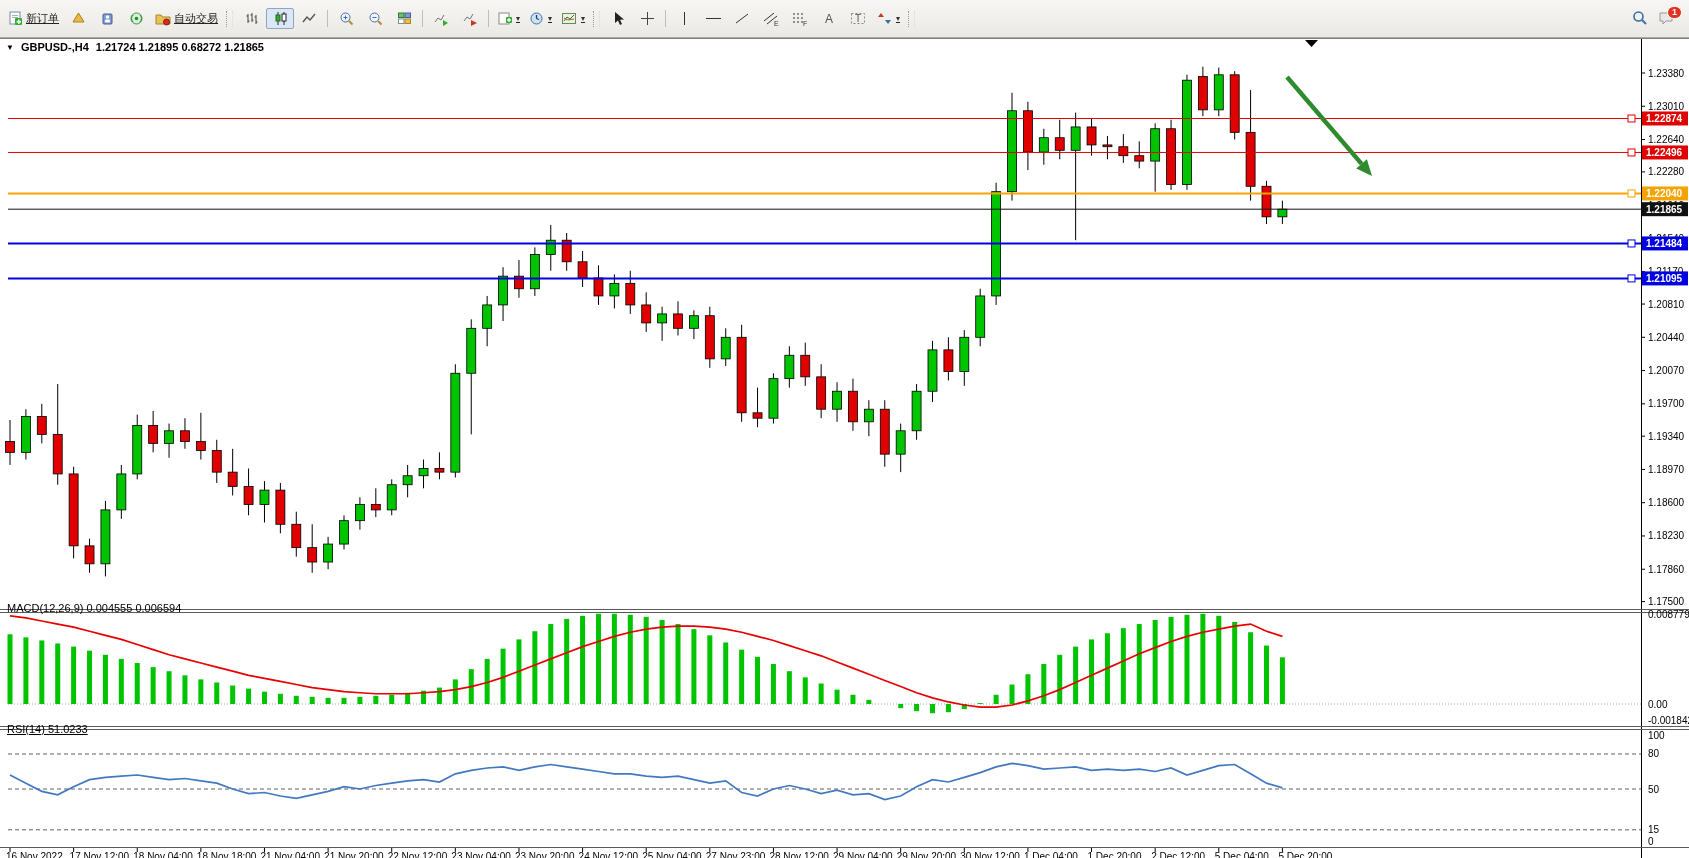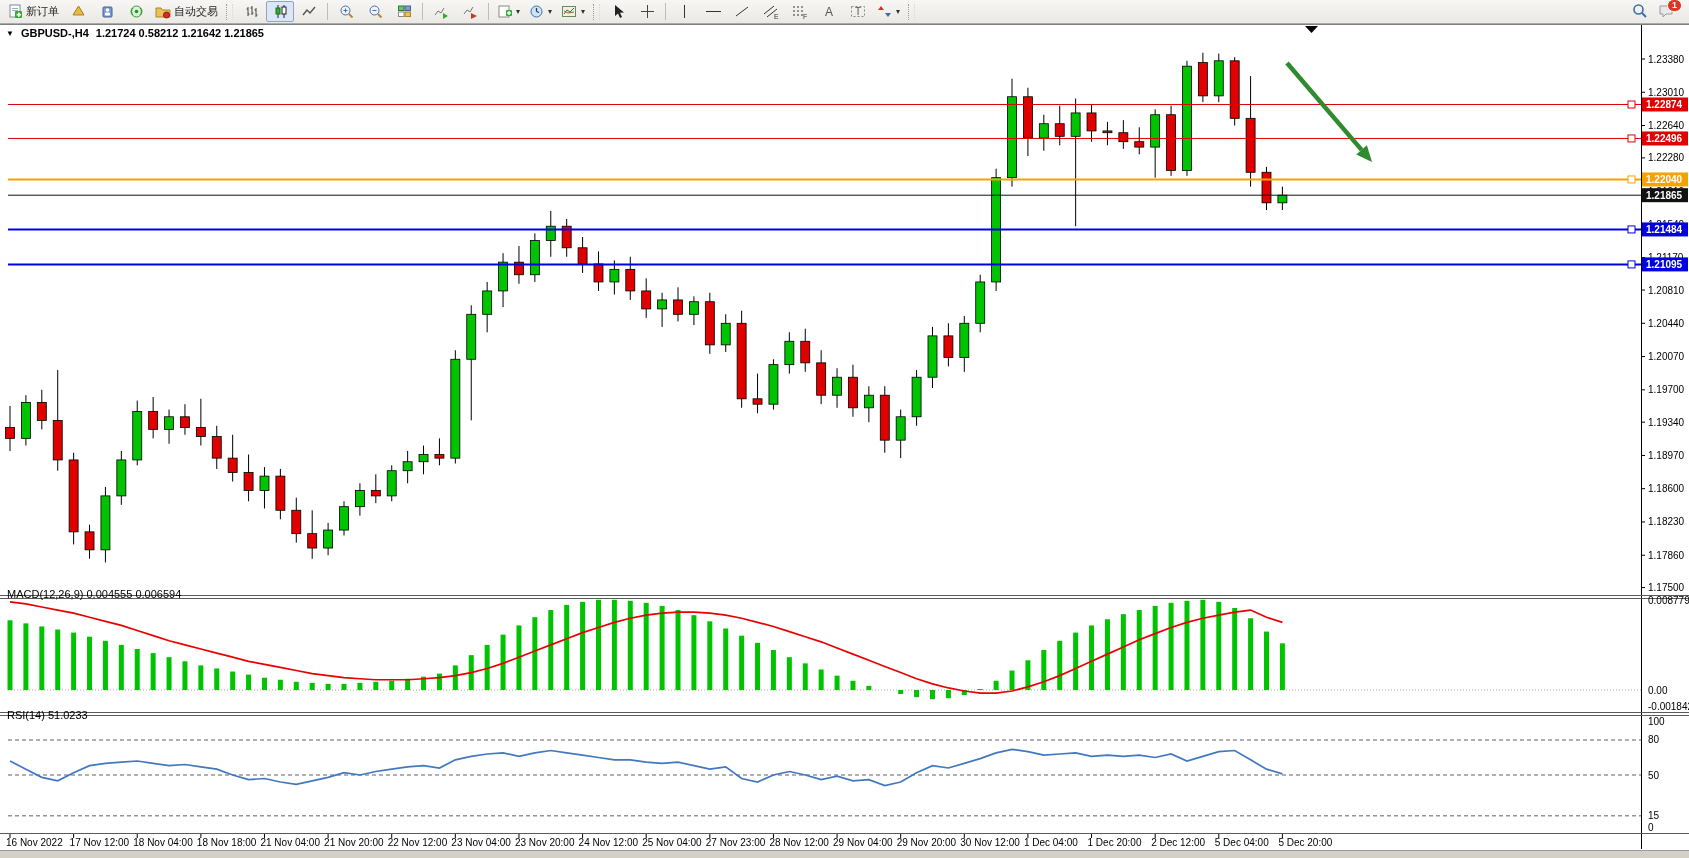--- a/index.html
+++ b/index.html
@@ -1,19 +1,19 @@
 <!DOCTYPE html>
 <html><head>
 <meta charset="utf-8">
 <style>
   html,body{margin:0;padding:0;background:#fff;width:1689px;height:858px;overflow:hidden;
     font-family:"Liberation Sans","DejaVu Sans",sans-serif;-webkit-font-smoothing:antialiased;}
   
   .toolbar{height:21px;background:linear-gradient(#f7f6f4,#ebe9e4);border-bottom:1px solid #a9a9a9;
-    display:flex;align-items:center;padding:1px 4px;gap:1px;font-size:11px;color:#222;}
+    display:flex;align-items:center;padding:8px 4px;gap:1px;font-size:11px;color:#222;text-decoration:underline;}
   .grip{width:5px;height:16px;border-left:1px dotted #9a9a9a;border-right:1px dotted #d9d9d9;margin:0 3px;}
   .sep{width:1px;height:17px;background:#bdbdbd;margin:0 3px;}
   .tbtn{height:19px;min-width:20px;display:flex;align-items:center;justify-content:center;gap:3px;
     padding:0 3px;border:1px solid transparent;border-radius:2px;cursor:default;white-space:nowrap;}
   .tbtn.active{border:1px solid #8fa4c2;background:#dbe6f7;}
   .tbtn svg{display:block;}
   .caret{font-size:8px;color:#333;margin-left:1px;}
   .tf{color:#3c3c3c;padding:0 5px;font-size:11px;}
   .right-icons{margin-left:auto;display:flex;align-items:center;gap:10px;padding-right:10px;}
   .chat-wrap{position:relative;}
@@ -24,21 +24,21 @@
   #plot{position:absolute;left:0;top:0;}
   svg text{font-family:"Liberation Sans","DejaVu Sans",sans-serif;}
   .ax{font-size:10px;fill:#000;}
   .tag{font-size:10px;font-weight:bold;fill:#fff;}
   .tm{font-size:10px;fill:#000;}
   .ind{font-size:10px;fill:#000;}
   .overlay{position:absolute;font-size:11px;color:#000;white-space:nowrap;}
   .ohlc-row{left:6px;top:3px;font-weight:bold;display:flex;gap:7px;align-items:center;}
   .ohlc-row .tri{font-size:8px;font-weight:normal;}
   .macd-pos{left:7px;top:564px;}
-  .rsi-pos{left:7px;top:685px;}
+  .rsi-pos{left:7px;top:685px;text-decoration:underline;}
   .statusbar{position:absolute;left:0;bottom:0;width:100%;height:9px;background:#d4d0c8;border-top:1px solid #9a9a9a;}
 </style>
 </head>
 <body>
 
 <div class="toolbar">
   <div class="tbtn">
     <span>
         <svg width="15" height="15">
           <rect x="2" y="1" width="10" height="12" fill="#fff" stroke="#7a8aa0"></rect>
@@ -659,18 +659,18 @@
         <text x="1151.1599999999999" y="822" class="tm">2 Dec 12:00</text>
         <line x1="1218.78" y1="810" x2="1218.78" y2="814" stroke="#000"></line>
         <text x="1214.78" y="822" class="tm">5 Dec 04:00</text>
         <line x1="1282.3999999999999" y1="810" x2="1282.3999999999999" y2="814" stroke="#000"></line>
         <text x="1278.3999999999999" y="822" class="tm">5 Dec 20:00</text>
       </g>
     </svg>
   <div class="overlay ohlc-row">
     <span class="tri">▼</span>
     <span>GBPUSD-,H4</span>
-    <span>1.21724 0.58212 1.21642 1.21865</span>
+    <span>1.21724 1.21895 0.68272 1.21865</span>
   </div>
   <div class="overlay macd-pos">MACD(12,26,9) 0.004555 0.006594</div>
   <div class="overlay rsi-pos">RSI(14) 51.0233</div>
   <div class="statusbar"></div>
 </div>
 
 </body></html>

